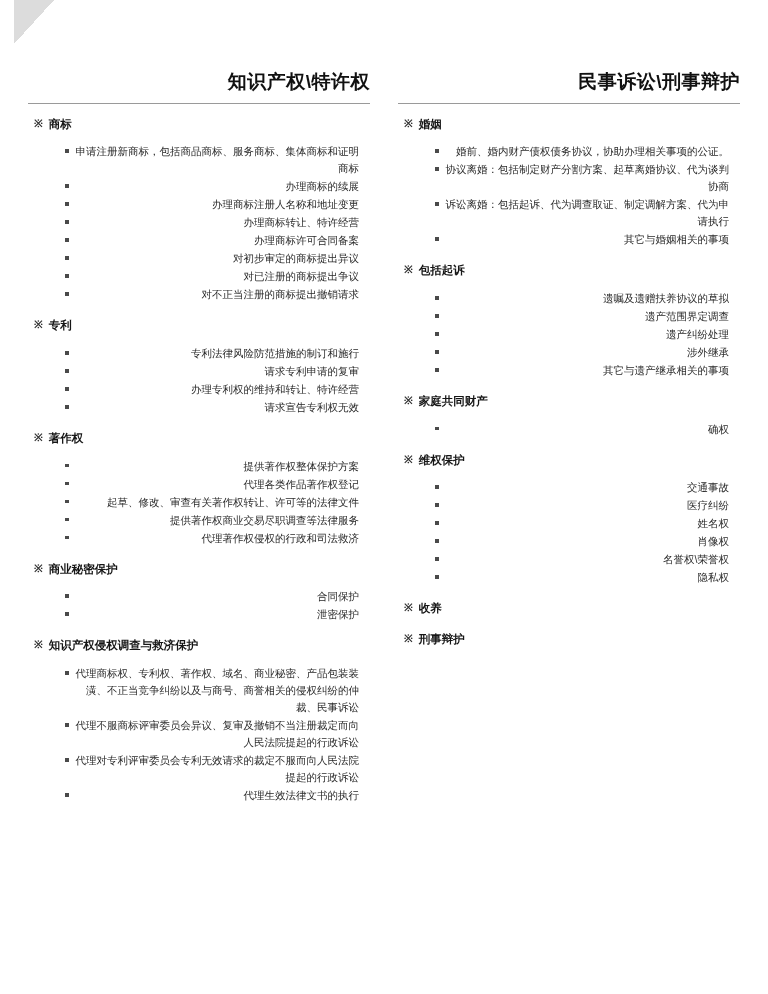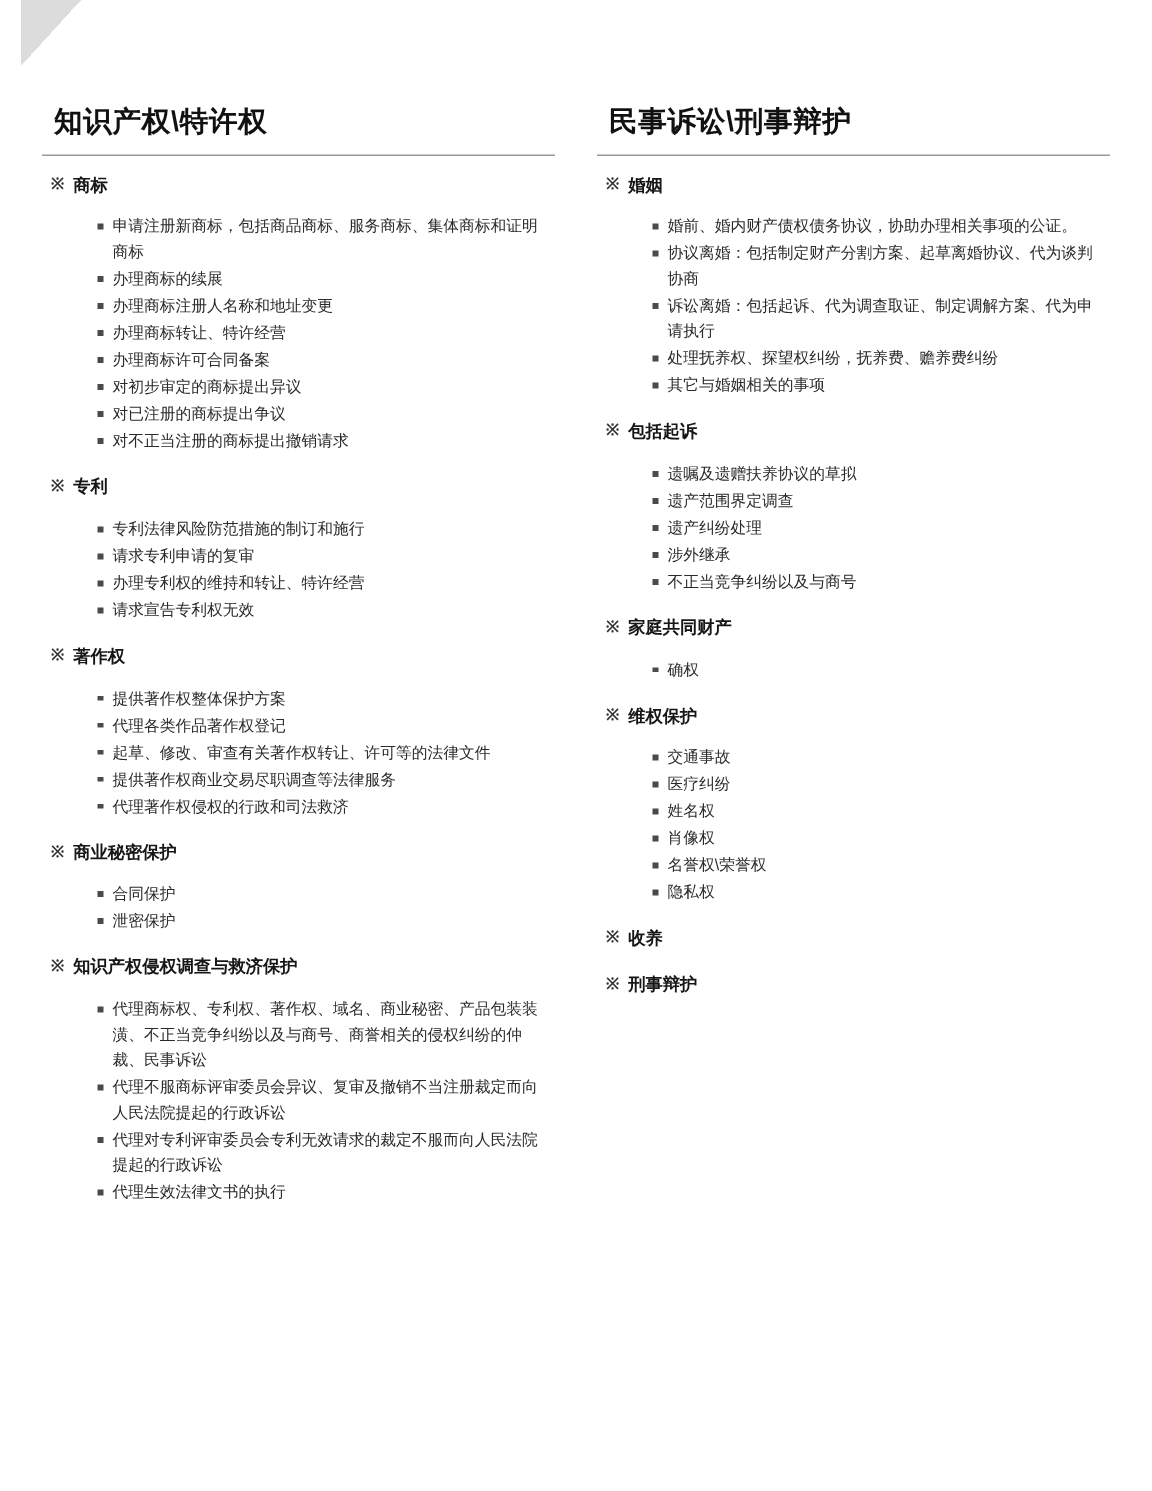--- a/index.html
+++ b/index.html
@@ -35,20 +35,21 @@
   }
 
   .columns {
     display: flex;
     flex-direction: row;
     gap: 28px;
   }
   .column {
     width: 346px;
     box-sizing: border-box;
+    text-align: right;
   }
 
   .col-title {
     font-size: 19px;
     font-weight: bold;
     color: #111111;
     letter-spacing: 0.5px;
     padding: 0 0 8px 8px;
     margin: 0 0 12px 0;
     border-bottom: 1px solid #9a9a9a;
@@ -186,36 +187,35 @@
 
       <div class="group">
         <div class="group-head">
           <span class="ref-mark">※</span>
           <span>婚姻</span>
         </div>
         <ul class="items">
           <li>婚前、婚内财产债权债务协议，协助办理相关事项的公证。</li>
           <li>协议离婚：包括制定财产分割方案、起草离婚协议、代为谈判协商</li>
           <li>诉讼离婚：包括起诉、代为调查取证、制定调解方案、代为申请执行</li>
-          <li>处理抚养权、探望权纠纷，抚养费、赡养费纠纷</li>
           <li>其它与婚姻相关的事项</li>
         </ul>
       </div>
 
       <div class="group">
         <div class="group-head">
           <span class="ref-mark">※</span>
           <span>包括起诉</span>
         </div>
         <ul class="items">
           <li>遗嘱及遗赠扶养协议的草拟</li>
           <li>遗产范围界定调查</li>
           <li>遗产纠纷处理</li>
           <li>涉外继承</li>
-          <li>不正当竞争纠纷以及与商号</li>
+          <li>其它与遗产继承相关的事项</li>
         </ul>
       </div>
 
       <div class="group">
         <div class="group-head">
           <span class="ref-mark">※</span>
           <span>家庭共同财产</span>
         </div>
         <ul class="items">
           <li>确权</li>

